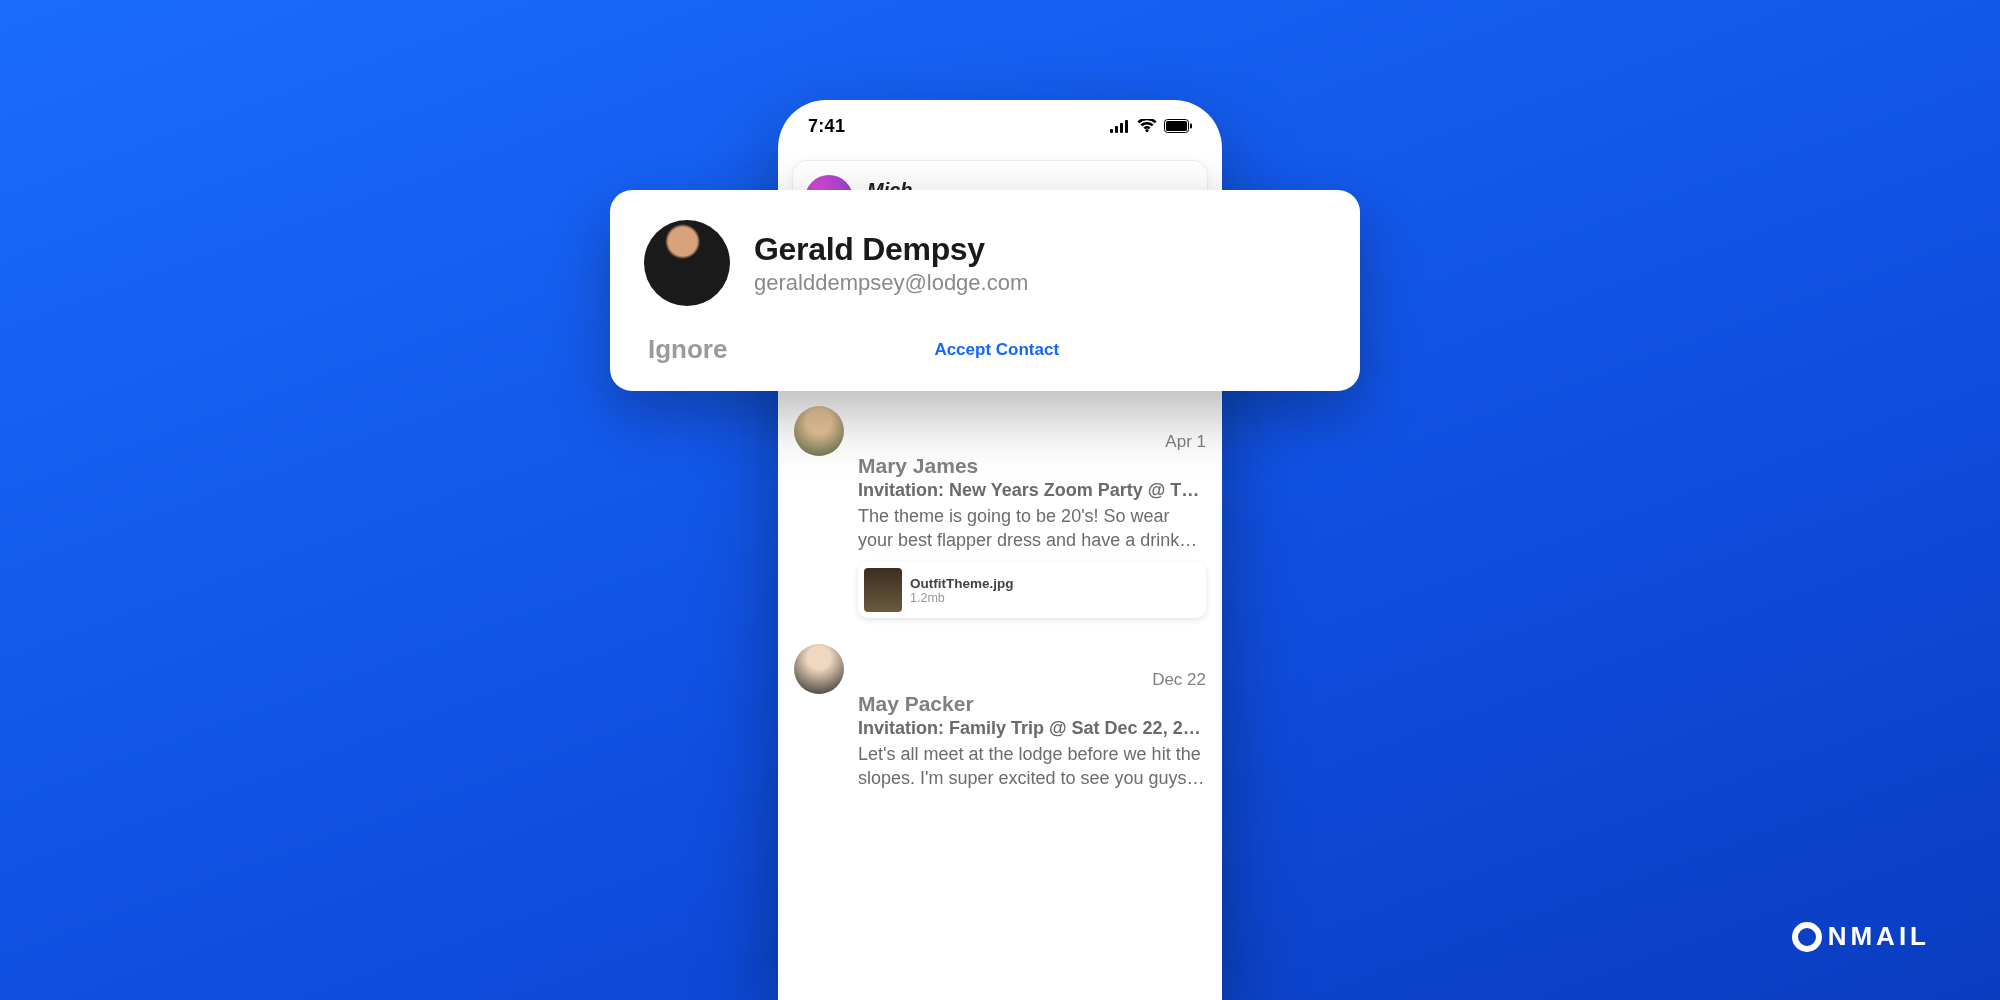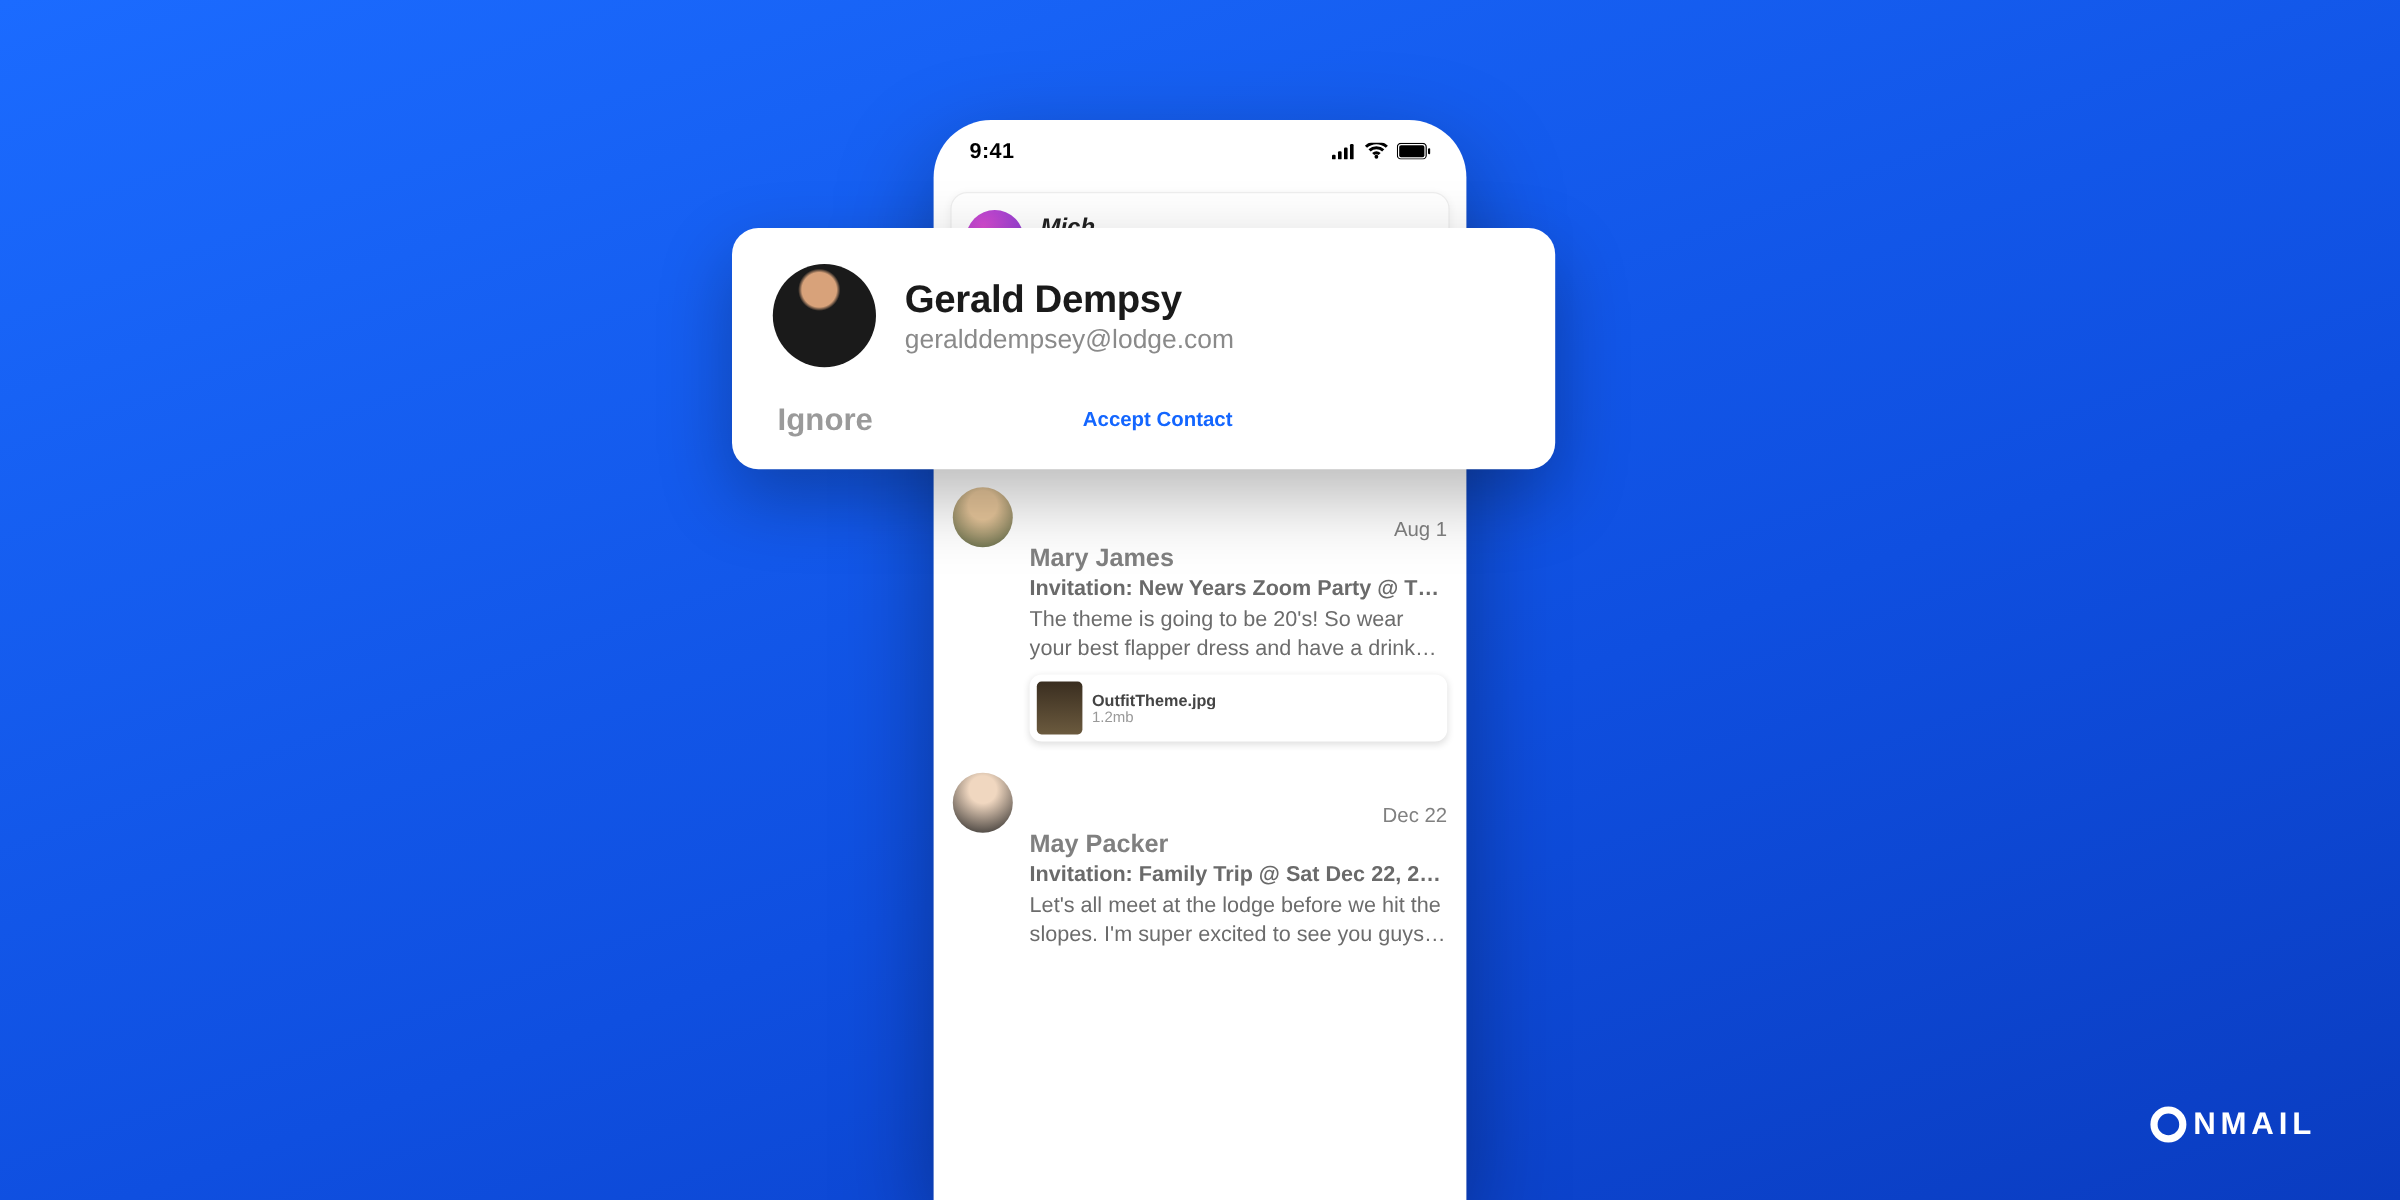--- a/index.html
+++ b/index.html
@@ -87,21 +87,21 @@
   }
   .att-thumb { width: 38px; height: 44px; border-radius: 4px; background: #705848; }
   .att-name { font-size: 13.5px; font-weight: 700; color: #444; white-space: nowrap; overflow: hidden; text-overflow: ellipsis; }
   .att-size { font-size: 12.5px; color: #999; }
 
   
   .popout {
     position: absolute;
     left: 610px;
     top: 190px;
-    width: 686px;
+    width: 750px;
     background: #fff;
     border-radius: 22px;
     box-shadow: 0 24px 60px rgba(0,0,0,0.28);
     padding: 30px 34px 26px 34px;
   }
   .popout-head { display: flex; gap: 24px; align-items: center; }
   .popout-avatar {
     width: 86px; height: 86px; border-radius: 50%;
     background: radial-gradient(circle at 45% 25%, #d8a27a 0 18%, #1a1a1a 22% 100%);
   }
@@ -134,21 +134,21 @@
   .av-mary  { background: radial-gradient(circle at 50% 30%, #e8c79b 0 28%, #4a5a3a 100%); }
   .av-may   { background: radial-gradient(circle at 50% 28%, #f0d7c0 0 26%, #222 100%); }
   .att-thumb.t1 { background: linear-gradient(#3a2e20, #6b5a3e); }
   .att-thumb.t2 { background: linear-gradient(#1a1a1a, #4a3a2a); }
 </style>
 </head>
 <body>
 
 <div class="phone">
   <div class="status-bar">
-    <span>9:41</span>
+    <span>7:41</span>
     <span class="status-icons">
       <svg width="20" height="13" viewBox="0 0 20 13">
           <rect x="0" y="9" width="3" height="4" rx="1" fill="#000"></rect>
           <rect x="5" y="6" width="3" height="7" rx="1" fill="#000"></rect>
           <rect x="10" y="3" width="3" height="10" rx="1" fill="#000"></rect>
           <rect x="15" y="0" width="3" height="13" rx="1" fill="#000"></rect>
         </svg>
       <svg width="20" height="14" viewBox="0 0 20 14">
           <path d="M10 13.2a1.6 1.6 0 100-3.2 1.6 1.6 0 000 3.2zM3.4 5.4a10 10 0 0113.2 0l-1.8 1.8a7.4 7.4 0 00-9.6 0L3.4 5.4zM.4 2.4a14.2 14.2 0 0119.2 0L17.8 4.2a11.6 11.6 0 00-15.6 0L.4 2.4zM6.4 8.4a5.8 5.8 0 017.2 0l-1.8 1.8a3.2 3.2 0 00-3.6 0L6.4 8.4z" fill="#000"></path>
         </svg>
@@ -187,21 +187,21 @@
         <div class="subject">Invitation: Marketing Team Update @ Fr…</div>
         <div class="preview">Hey guys, do you wanna put some time on my calendar to talk about the new strateg…</div>
       </div>
     </div>
 
     <div class="email-row">
       <div class="avatar-photo av-mary"></div>
       <div class="email-body">
         <div class="row1">
           <span class="sender read">Mary James</span>
-          <span class="date">Aug 1</span>
+          <span class="date">Apr 1</span>
         </div>
         <div class="subject read">Invitation: New Years Zoom Party @ Thur…</div>
         <div class="preview">The theme is going to be 20's! So wear your best flapper dress and have a drink ready…</div>
         <div class="attachments">
           <div class="attachment">
             <div class="att-thumb t1"></div>
             <div>
               <div class="att-name">OutfitTheme.jpg</div>
               <div class="att-size">1.2mb</div>
             </div>

